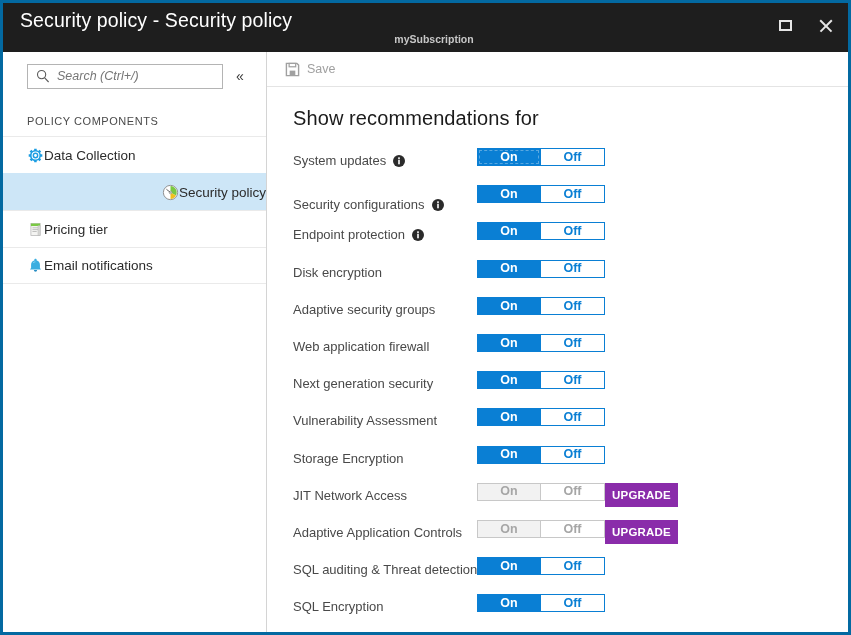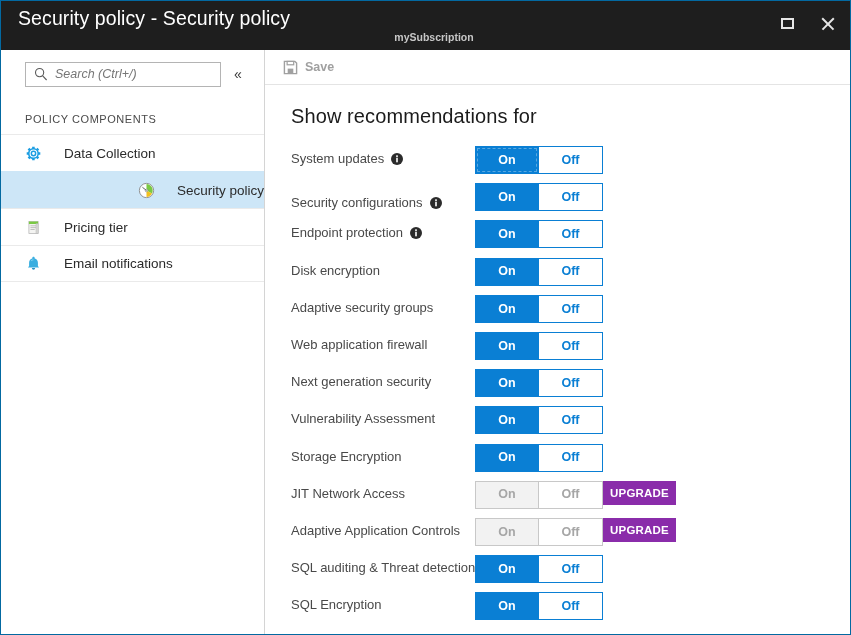--- a/index.html
+++ b/index.html
@@ -10,21 +10,21 @@
     background: #ffffff;
     font-family: "Liberation Sans", sans-serif;
     overflow: hidden;
   }
 
   .window {
     position: relative;
     width: 851px;
     height: 635px;
     background: #ffffff;
-    border: 1px solid #0369a1;
+    border: 3px solid #0369a1;
     display: flex;
     flex-direction: column;
   }
 
   
   .titlebar {
     position: relative;
     height: 49px;
     background: #1e1e1e;
     flex: 0 0 49px;
@@ -160,21 +160,21 @@
     height: 37px;
     padding-left: 24px;
     border-top: 1px solid #eaeaea;
     cursor: default;
   }
   .nav-item:last-child { border-bottom: 1px solid #eaeaea; }
   .nav-item.selected { background: #cde6f7; border-top-color: #cde6f7; justify-content: flex-end; }
   .nav-item .nav-label {
     font-size: 13.5px;
     color: #2b2b2b;
-    margin-left: 22px;
+    margin-left: 0;
     white-space: nowrap;
   }
   .nav-icon {
     width: 17px;
     height: 17px;
     flex: 0 0 17px;
     display: block;
   }
 
   
@@ -192,21 +192,20 @@
     display: flex;
     align-items: center;
     padding-left: 14px;
   }
   .save-button {
     display: flex;
     align-items: center;
     gap: 7px;
     cursor: default;
     padding: 3px 4px;
-    font-weight: bold;
   }
   .save-label {
     font-size: 12.5px;
     color: #a0a0a0;
   }
 
   .content {
     flex: 1 1 auto;
     padding: 20px 0 0 26px;
     overflow: hidden;
@@ -240,21 +239,21 @@
     display: inline-block;
     vertical-align: middle;
   }
 
   .toggle {
     position: absolute;
     left: 184px;
     top: 4px;
     display: flex;
     width: 128px;
-    height: 28px;
+    height: 18px;
   }
   .toggle .seg {
     flex: 1 1 50%;
     display: flex;
     align-items: center;
     justify-content: center;
     font-size: 12.5px;
     font-weight: bold;
     cursor: default;
     line-height: 1;

